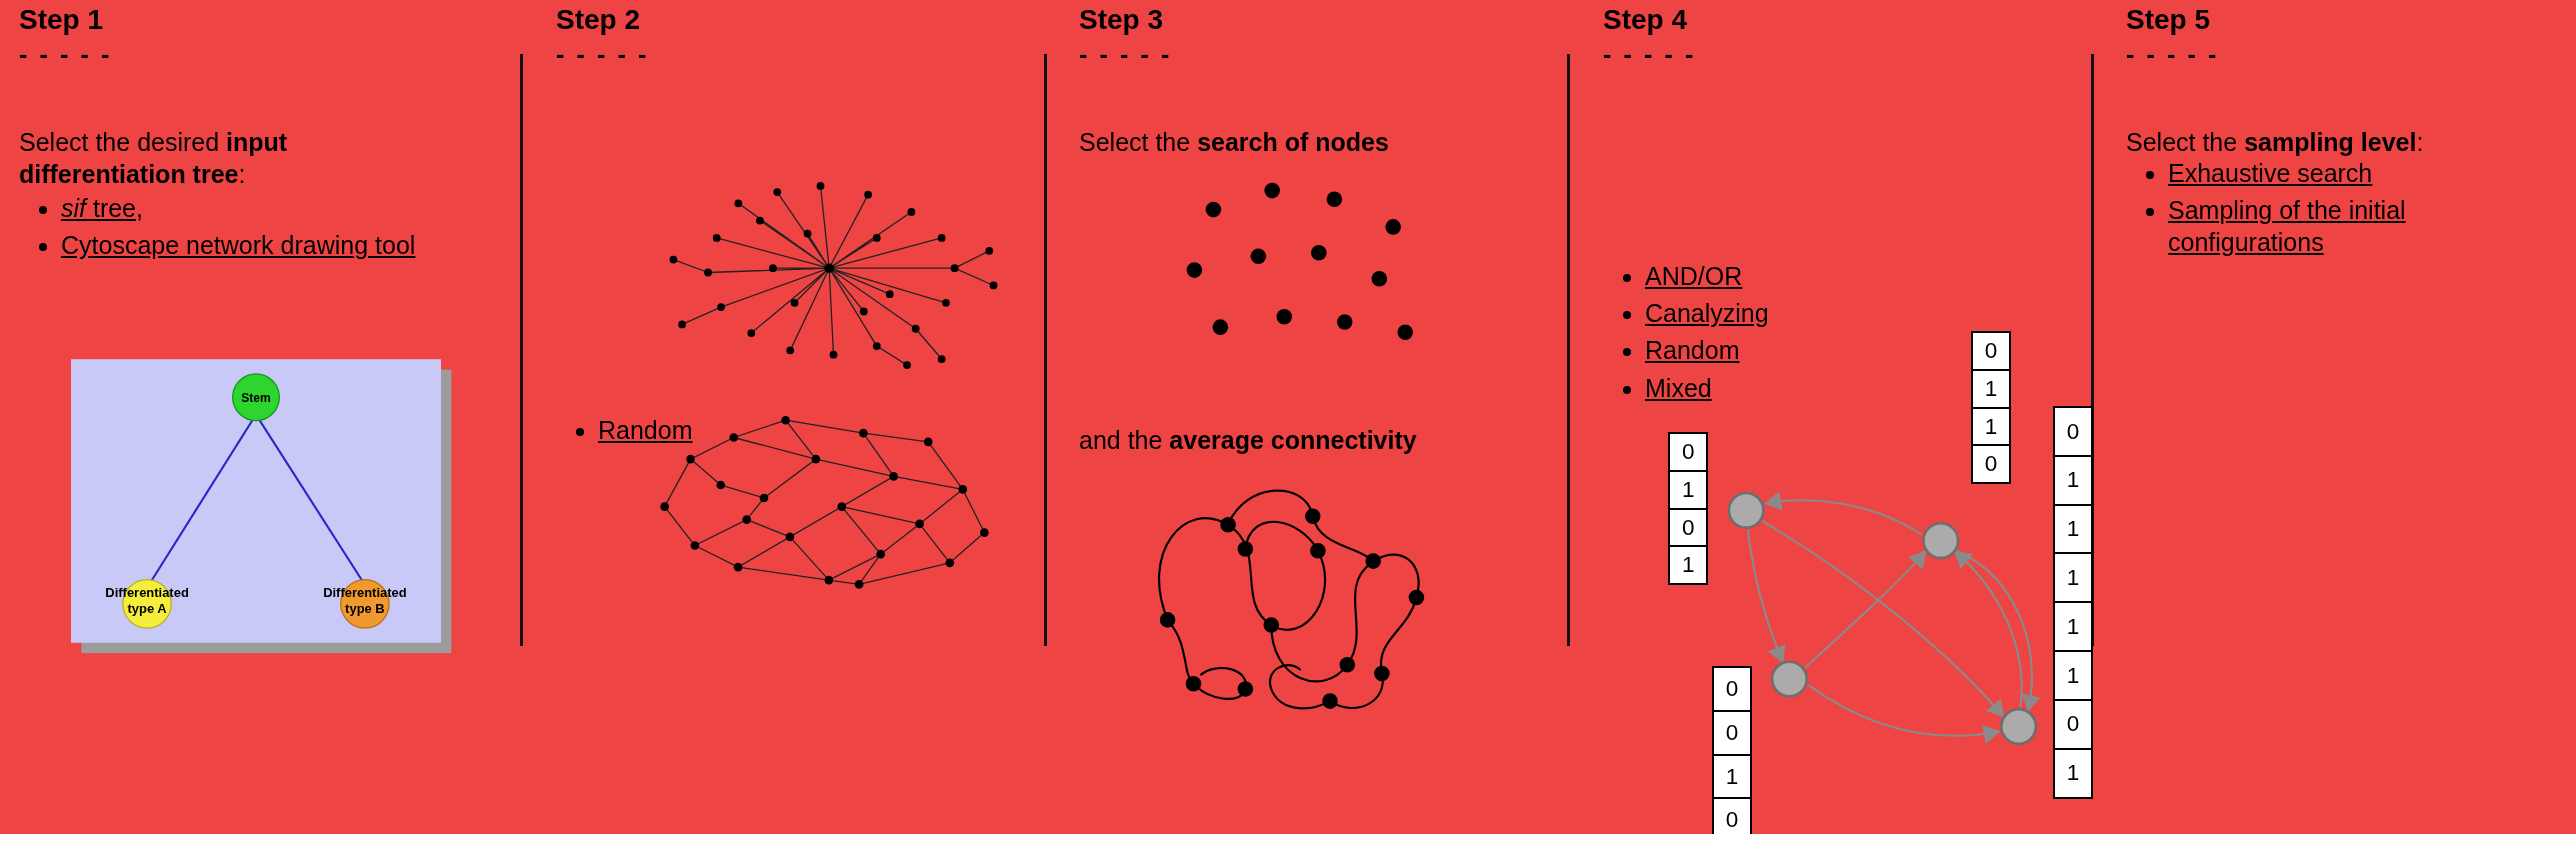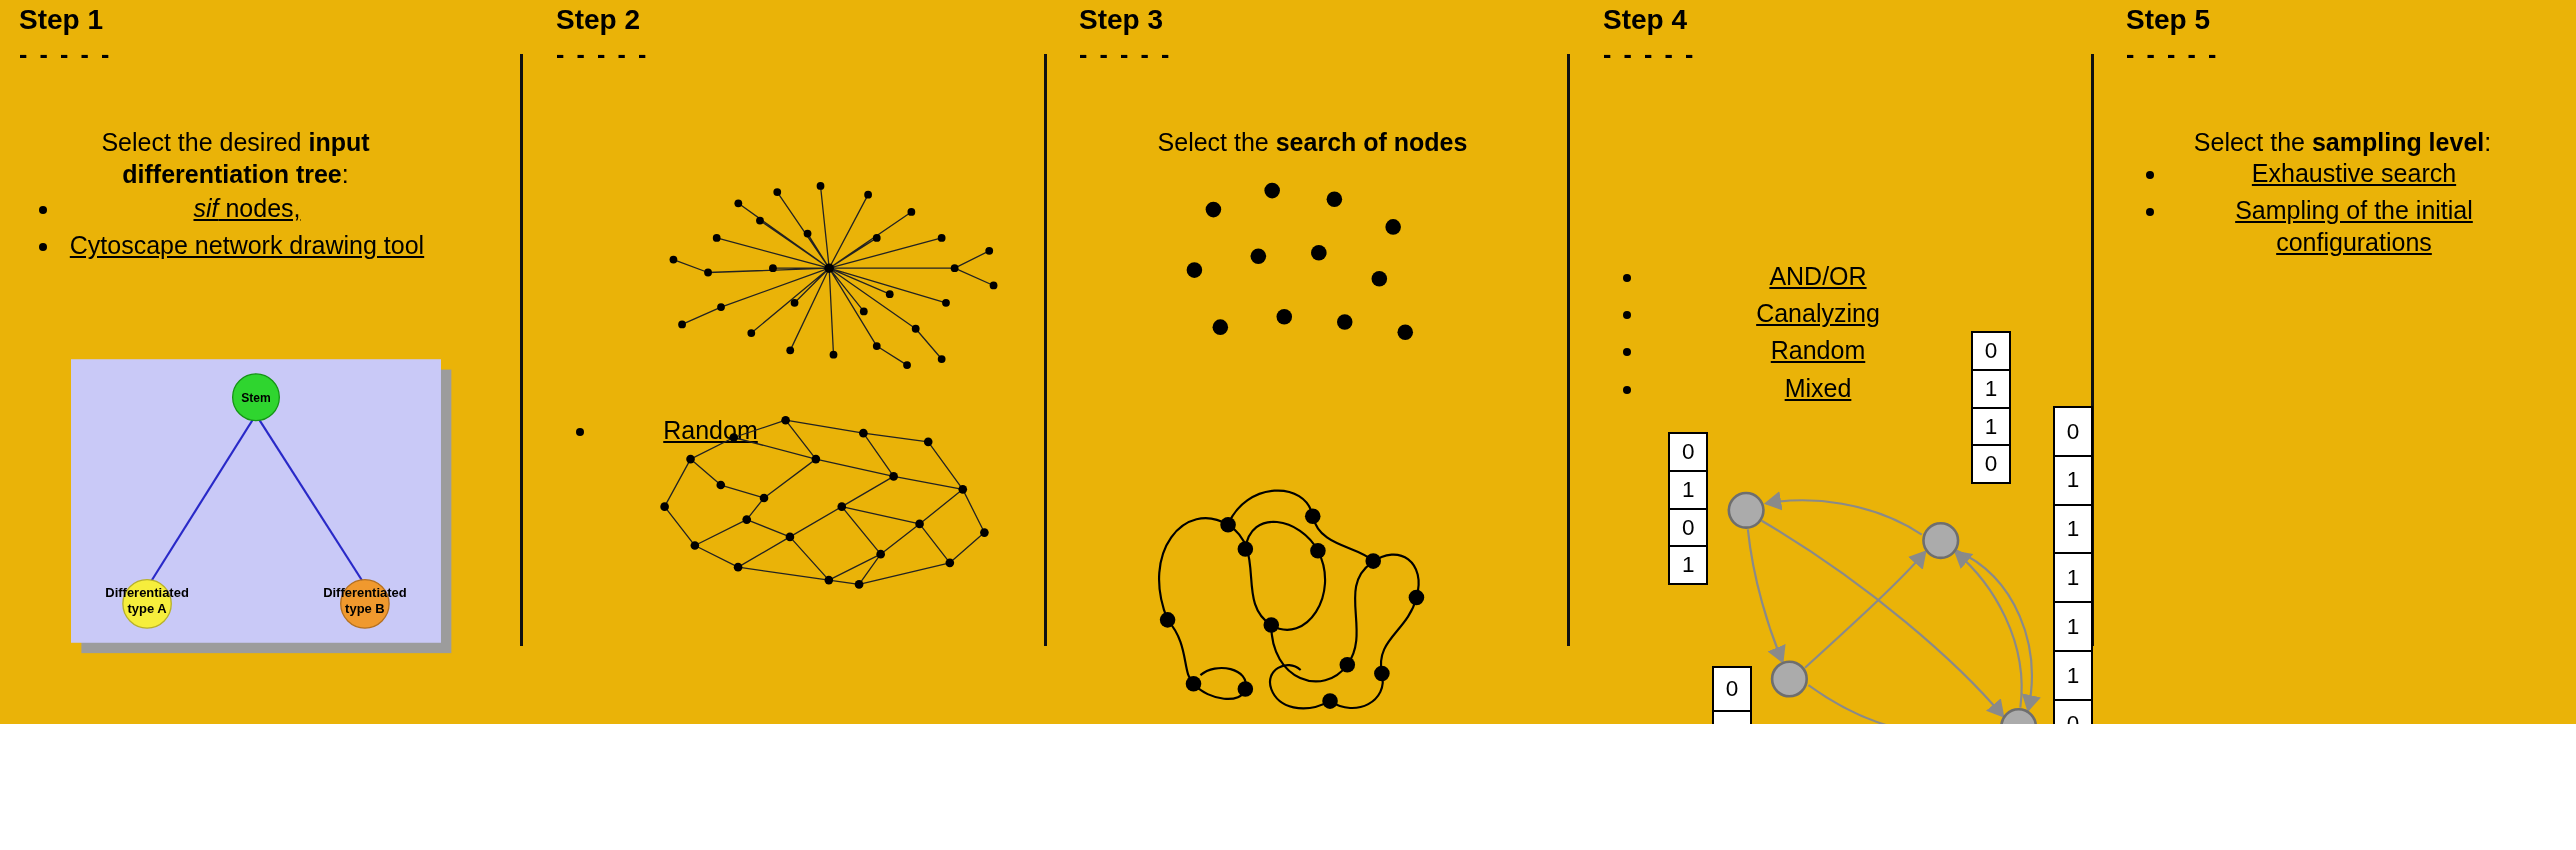--- a/index.html
+++ b/index.html
@@ -1,16 +1,16 @@
 <!DOCTYPE html>
 <html style="font-size:14px"><head>
 <meta charset="utf-8">
 <style>
   html,body{margin:0;padding:0;background:#fff;font-family:"Liberation Sans",sans-serif;color:#000;}
-  .canvas{position:relative;width:2576px;height:724px;background:#eab308;overflow:hidden;text-align:center;}
+  .canvas{position:relative;width:2576px;height:834px;background:#ef4444;overflow:hidden;}
   .col{position:absolute;top:0;height:851px;}
   .col1{left:19px;width:472px}
   .col2{left:556px;width:474px}
   .col3{left:1079px;width:474px}
   .col4{left:1603px;width:485px}
   .col5{left:2126px;width:446px}
   .divider{position:absolute;top:54px;height:592px;width:2.6px;background:#111;}
   .d1{left:520px}.d2{left:1044px}.d3{left:1567px}.d4{left:2091px}
   .step-title{position:absolute;top:3.5px;left:0;font-size:28px;font-weight:bold;}
   .dashes{position:absolute;top:40px;left:0;font-size:25px;font-weight:bold;letter-spacing:2.6px;}
@@ -44,21 +44,21 @@
   <div class="divider d3"></div>
   <div class="divider d4"></div>
 
   <div class="col col1">
     <div class="step-title">Step 1</div>
     <div class="dashes">- - - - -</div>
     <div class="intro t146" style="width:433px">
       <span>Select the desired </span><b>input differentiation tree</b><span>:</span>
     </div>
     <ul class="bullets" style="top:192px;width:372px">
-      <li><i>sif</i><span> nodes,</span></li>
+      <li><i>sif</i><span> tree,</span></li>
       <li><span>Cytoscape network drawing tool</span></li>
     </ul>
     <svg class="illu" style="left:52px;top:359px" width="389" height="303" viewBox="0 0 450 350">
       <rect x="12" y="12" width="428" height="328" fill="#9c9c9c"></rect>
       <rect x="0" y="0" width="428" height="328" fill="#c9c9f7"></rect>
       <line x1="214" y1="64" x2="92" y2="258" stroke="#2929c8" stroke-width="2.5"></line>
       <line x1="214" y1="64" x2="338" y2="258" stroke="#2929c8" stroke-width="2.5"></line>
       <circle cx="214" cy="44" r="27" fill="#2fd52f" stroke="#149414" stroke-width="1.5"></circle>
       <text x="214" y="50" font-size="14" text-anchor="middle" class="tree-label">Stem</text>
       <circle cx="88" cy="283" r="28" fill="#f6ee3c" stroke="#b8b12a" stroke-width="1.5"></circle>
@@ -149,20 +149,23 @@
         <circle class="dot" cx="308" cy="62" r="9"></circle>
         <circle class="dot" cx="78" cy="112" r="9"></circle>
         <circle class="dot" cx="152" cy="96" r="9"></circle>
         <circle class="dot" cx="222" cy="92" r="9"></circle>
         <circle class="dot" cx="292" cy="122" r="9"></circle>
         <circle class="dot" cx="108" cy="178" r="9"></circle>
         <circle class="dot" cx="182" cy="166" r="9"></circle>
         <circle class="dot" cx="252" cy="172" r="9"></circle>
         <circle class="dot" cx="322" cy="184" r="9"></circle>
     </svg>
+    <div class="intro" style="top:424px;width:467px">
+      <span>and the </span><b>average connectivity</b><span></span>
+    </div>
     <svg class="illu" style="left:35px;top:466px" width="337" height="268" viewBox="0 0 390 310">
       <path class="tangle-path" d="M62 178 C30 100, 82 38, 132 68 C178 96, 140 158, 182 184 C222 208, 262 148, 236 98 C216 60, 158 48, 152 96"></path>
       <path class="tangle-path" d="M132 68 C152 18, 222 16, 230 58 C238 94, 282 92, 300 110"></path>
       <path class="tangle-path" d="M182 184 C182 248, 242 268, 270 230 C298 192, 258 140, 298 112 C330 88, 362 112, 350 152 C340 192, 302 200, 310 240 C318 272, 280 292, 250 272"></path>
       <path class="tangle-path" d="M62 178 C88 208, 78 238, 92 252 C110 272, 148 276, 152 258 C158 234, 118 226, 100 242"></path>
       <path class="tangle-path" d="M250 272 C220 288, 190 280, 182 258 C174 236, 200 222, 216 236"></path>
       <circle class="dot" cx="62" cy="178" r="9"></circle>
         <circle class="dot" cx="132" cy="68" r="9"></circle>
         <circle class="dot" cx="152" cy="96" r="9"></circle>
         <circle class="dot" cx="182" cy="184" r="9"></circle>

